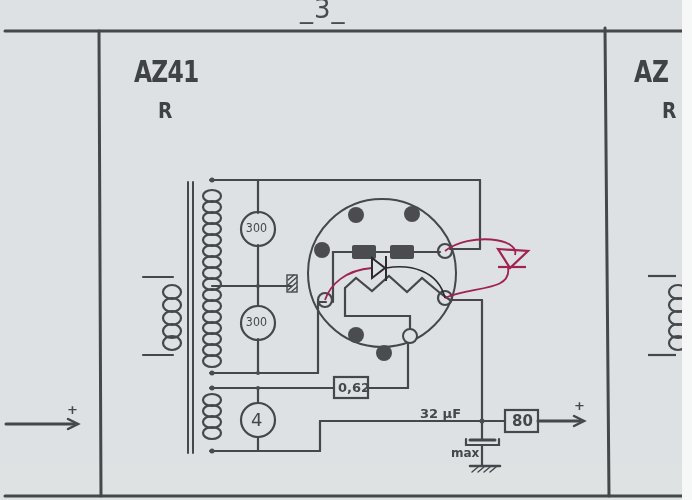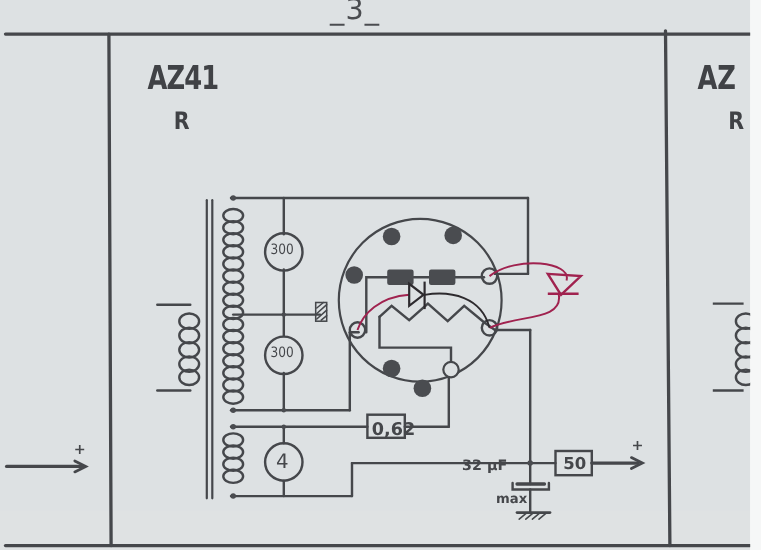--- a/index.html
+++ b/index.html
@@ -172,23 +172,23 @@
     <g stroke="#2d2a2e" stroke-width="2" fill="none">
       <path d="M372,258 L372,278 L385,268 Z"></path>
       <line x1="386" y1="256" x2="386" y2="281"></line>
       <path d="M386,268 C410,264 438,270 445,298" stroke-width="1.6"></path>
     </g>
   </svg>
 
   <div style="position:absolute;left:244px;top:220px;font-size:13px;color:#45474b;transform:scaleX(0.85);">300</div>
   <div style="position:absolute;left:244px;top:314px;font-size:13px;color:#45474b;transform:scaleX(0.85);">300</div>
   <div style="position:absolute;left:251px;top:409px;font-size:18px;color:#45474b;">4</div>
-  <div style="position:absolute;left:338px;top:380px;font-size:16px;font-weight:bold;color:#45474b;">0,62</div>
-  <div style="position:absolute;left:512px;top:412px;font-size:15px;font-weight:bold;color:#45474b;">50</div>
-  <div style="position:absolute;left:420px;top:416px;font-size:13px;font-weight:bold;color:#45474b;">32 µF</div>
+  <div style="position:absolute;left:338px;top:380px;font-size:13px;font-weight:bold;color:#45474b;">0,62</div>
+  <div style="position:absolute;left:512px;top:412px;font-size:15px;font-weight:bold;color:#45474b;">80</div>
+  <div style="position:absolute;left:420px;top:406px;font-size:13px;font-weight:bold;color:#45474b;">32 µF</div>
   <div style="position:absolute;left:422px;top:446px;font-size:12px;font-weight:bold;color:#45474b;margin-left:29px;">max</div>
   <div style="position:absolute;left:574px;top:398px;font-size:13px;font-weight:bold;color:#45474b;">+</div>
   <div style="position:absolute;left:67px;top:402px;font-size:13px;font-weight:bold;color:#45474b;">+</div>
 
   <svg width="692" height="500" viewBox="0 0 692 500">
     <g stroke="#45474b" stroke-width="2.2" fill="none">
       <line x1="648" y1="276" x2="676" y2="276"></line>
       <line x1="648" y1="355" x2="676" y2="355"></line>
       <ellipse cx="678" cy="292" rx="9" ry="7"></ellipse>
       <ellipse cx="678" cy="305" rx="9" ry="7"></ellipse>

